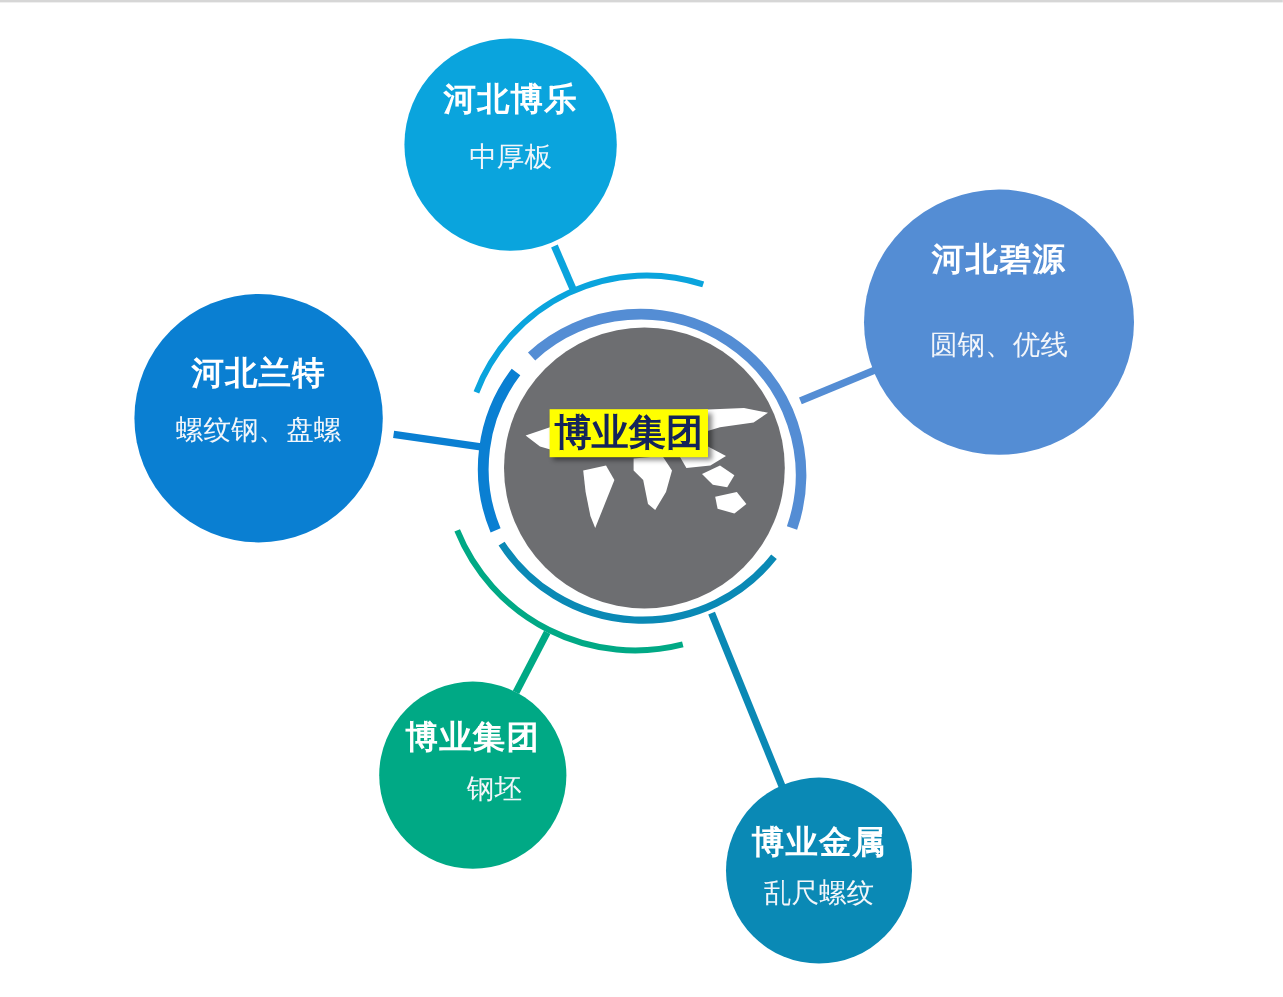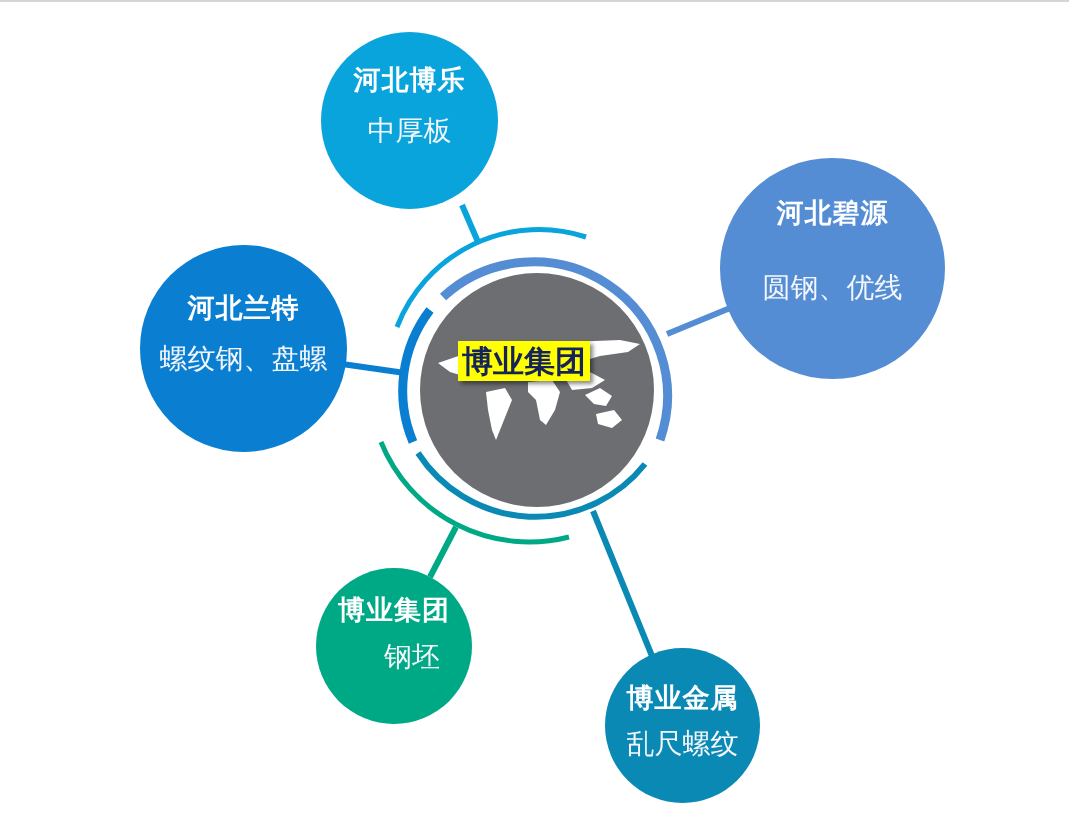--- a/index.html
+++ b/index.html
@@ -1,21 +1,21 @@
 <!DOCTYPE html>
 <html><head>
 <meta charset="utf-8">
 <style>
   html,body{margin:0;padding:0;background:#fff;}
   body{width:1069px;height:831px;position:relative;overflow:hidden;font-family:"DejaVu Sans","Liberation Sans",sans-serif;}
   .topline{position:absolute;left:0;top:0;width:1069px;height:2px;background:#d6d6d6;}
   svg{position:absolute;left:0;top:0;}
   .node{position:absolute;border-radius:50%;display:flex;flex-direction:column;align-items:center;justify-content:center;color:#fff;text-align:center;}
   .node .name{font-weight:bold;font-size:27px;letter-spacing:1px;}
-  .node .prod{font-size:28px;margin-top:14px;color:#f3f6fa;}
+  .node .prod{font-size:23px;margin-top:14px;color:#f3f6fa;}
   .center-label{position:absolute;left:458px;top:341px;background:#ffff00;color:#14245a;font-weight:bold;font-size:31px;padding:1px 4px;line-height:38px;box-shadow:3px 3px 4px rgba(0,0,0,.45);}
 </style>
 </head>
 <body>
 
 <div class="topline"></div>
 
 <svg width="1069" height="831" viewBox="0 0 1069 831">
 
   <line x1="462" y1="205" x2="478" y2="242" stroke="#0aa4dd" stroke-width="6"></line>
@@ -37,31 +37,31 @@
     <path d="M486 392 L505 388 L512 400 L504 420 L496 440 L492 430 L488 410 Z"></path>
     <path d="M528 382 L552 380 L560 392 L555 410 L546 425 L540 420 L536 400 L528 392 Z"></path>
     <path d="M585 395 L600 388 L612 396 L606 406 L594 404 Z"></path>
     <path d="M596 414 L614 410 L622 420 L612 428 L598 424 Z"></path>
     <path d="M565 378 L590 372 L605 380 L592 388 L572 390 Z"></path>
   </g>
 </svg>
 
 <div class="center-label">博业集团</div>
 
-<div class="node" style="left:321px;top:32px;width:177px;height:177px;background:#0aa4dd;">
+<div class="node" style="left:337px;top:32px;width:177px;height:177px;background:#0aa4dd;">
   <div class="name" style="margin-top:-30px;">河北博乐</div>
   <div class="prod">中厚板</div>
 </div>
 
 <div class="node" style="left:720px;top:158px;width:225px;height:221px;background:#548dd4;gap:32px;">
   <div class="name" style="margin-top:-36px;">河北碧源</div>
   <div class="prod" style="margin-top:6px;">圆钢、优线</div>
 </div>
 
-<div class="node" style="left:140px;top:245px;width:207px;height:207px;background:#0a7fd2;">
+<div class="node" style="left:112px;top:245px;width:207px;height:207px;background:#0a7fd2;">
   <div class="name" style="margin-top:-30px;">河北兰特</div>
   <div class="prod">螺纹钢、盘螺</div>
 </div>
 
 <div class="node" style="left:316px;top:568px;width:156px;height:156px;background:#00a985;">
   <div class="name" style="margin-top:-24px;">博业集团</div>
   <div class="prod" style="margin-top:10px;margin-left:36px;">钢坯</div>
 </div>
 
 <div class="node" style="left:605px;top:648px;width:155px;height:155px;background:#0a89b5;align-items:center;">

